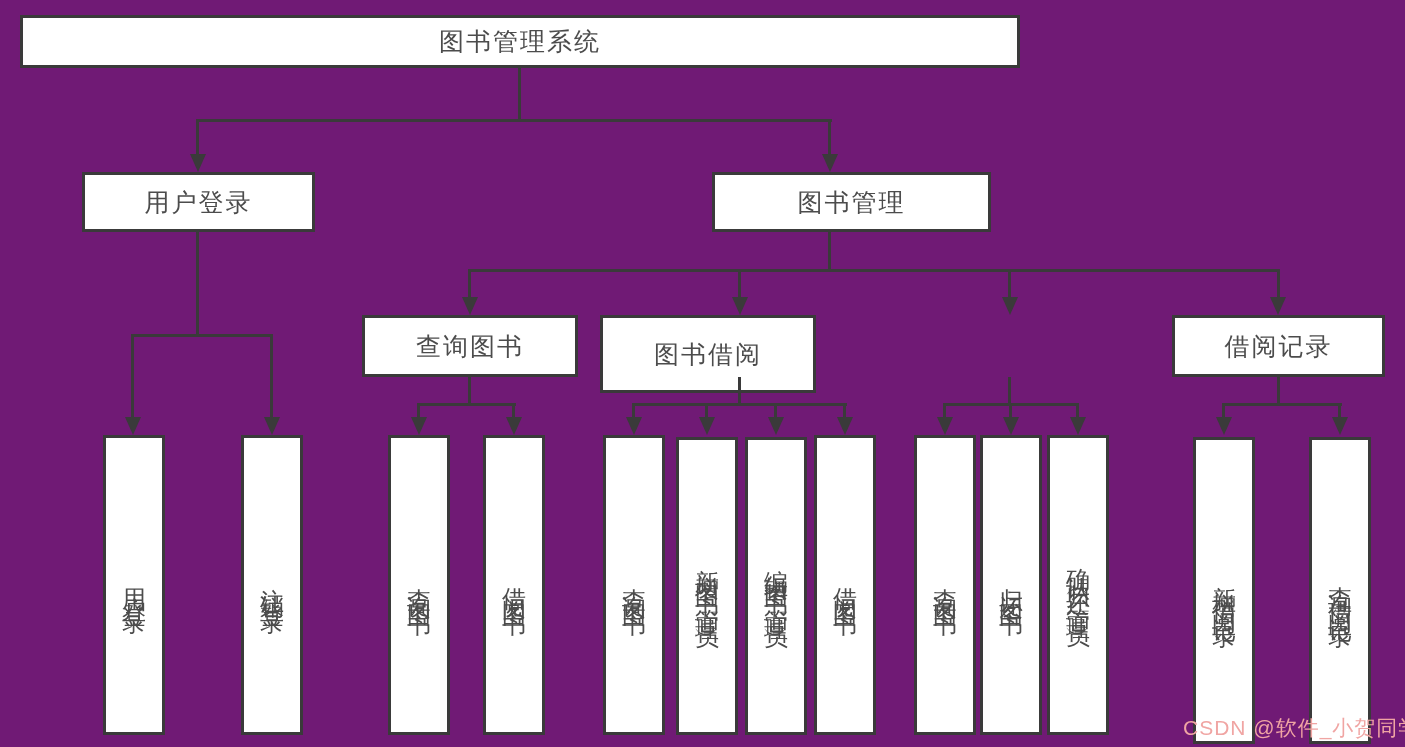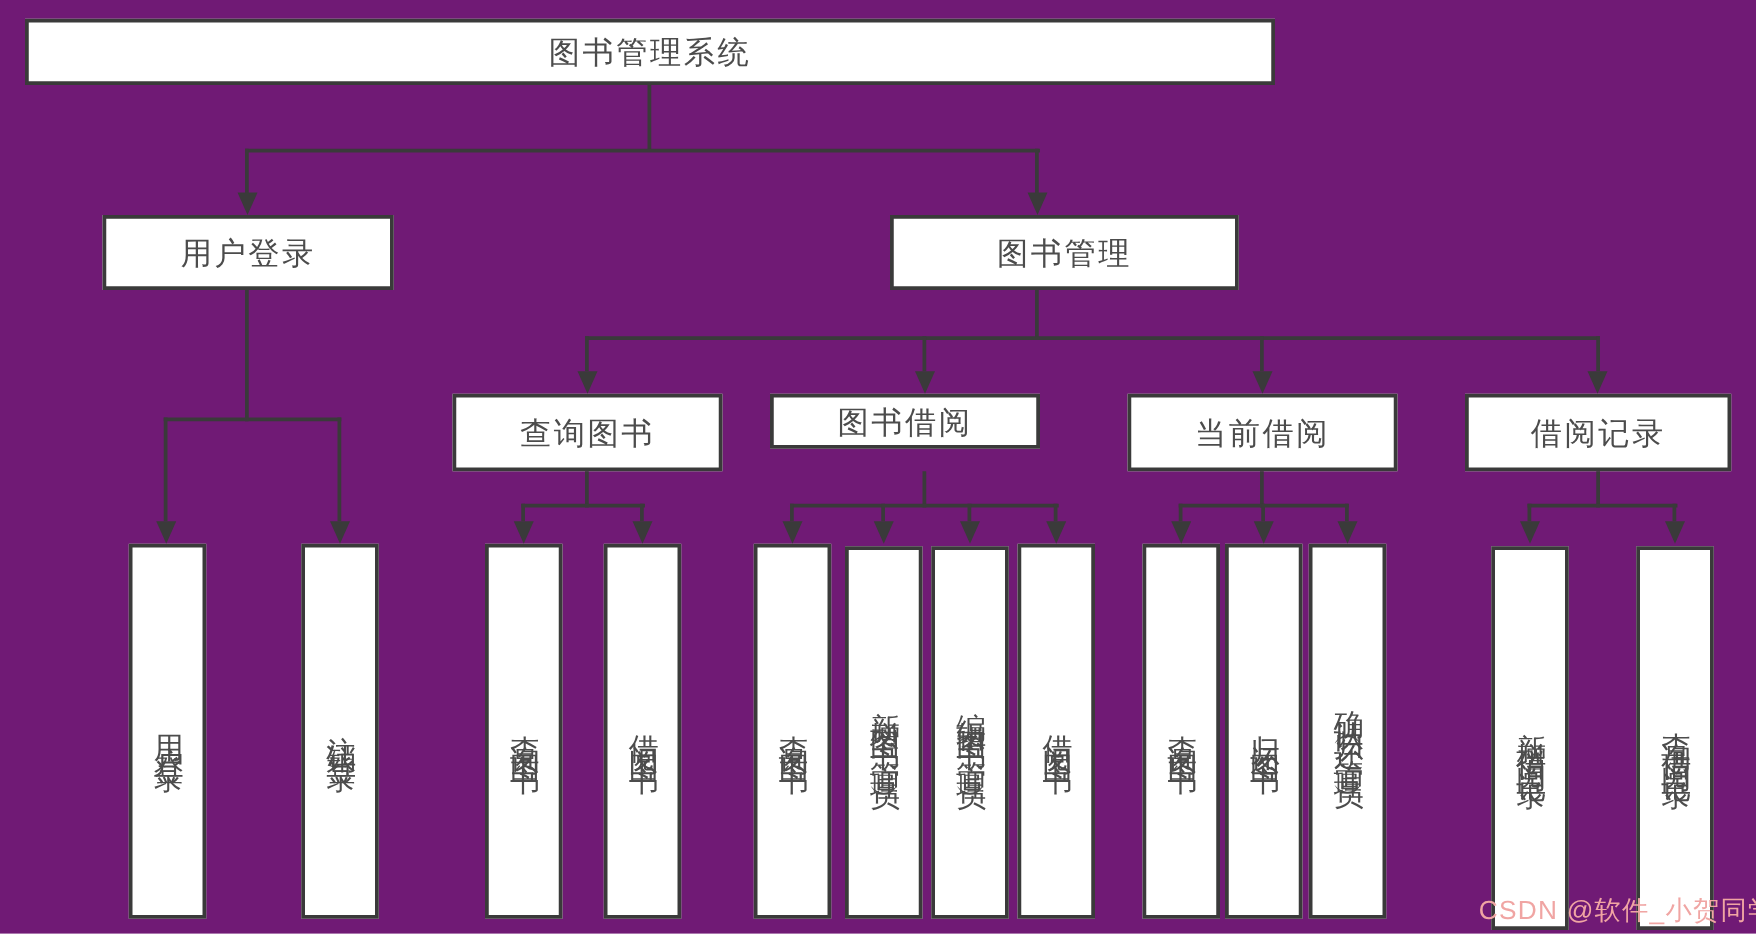--- a/index.html
+++ b/index.html
@@ -32,22 +32,21 @@
 <body>
 
 <div class="canvas">
 
   <div class="node" style="left:20px;top:15px;width:1000px;height:53px">图书管理系统</div>
 
   <div class="node" style="left:82px;top:172px;width:233px;height:60px">用户登录</div>
   <div class="node" style="left:712px;top:172px;width:279px;height:60px">图书管理</div>
 
   <div class="node" style="left:362px;top:315px;width:216px;height:62px">查询图书</div>
-  <div class="node" style="left:616px;top:315px;width:216px;height:44px">图书借阅</div>
-  <div class="node" style="left:902px;top:315px;width:216px;height:62px">当前借阅</div>
+  <div class="node" style="left:600px;top:315px;width:216px;height:78px">图书借阅</div>
   <div class="node" style="left:1172px;top:315px;width:213px;height:62px">借阅记录</div>
 
   <div class="node leaf" style="left:103px;top:435px;width:62px;height:300px">用户登录</div>
   <div class="node leaf" style="left:241px;top:435px;width:62px;height:300px">注销登录</div>
 
   <div class="node leaf" style="left:388px;top:435px;width:62px;height:300px">查询图书</div>
   <div class="node leaf" style="left:483px;top:435px;width:62px;height:300px">借阅图书</div>
 
   <div class="node leaf" style="left:603px;top:435px;width:62px;height:300px">查询图书</div>
   <div class="node leaf" style="left:676px;top:437px;width:62px;height:298px">新增图书（管理员）</div>

